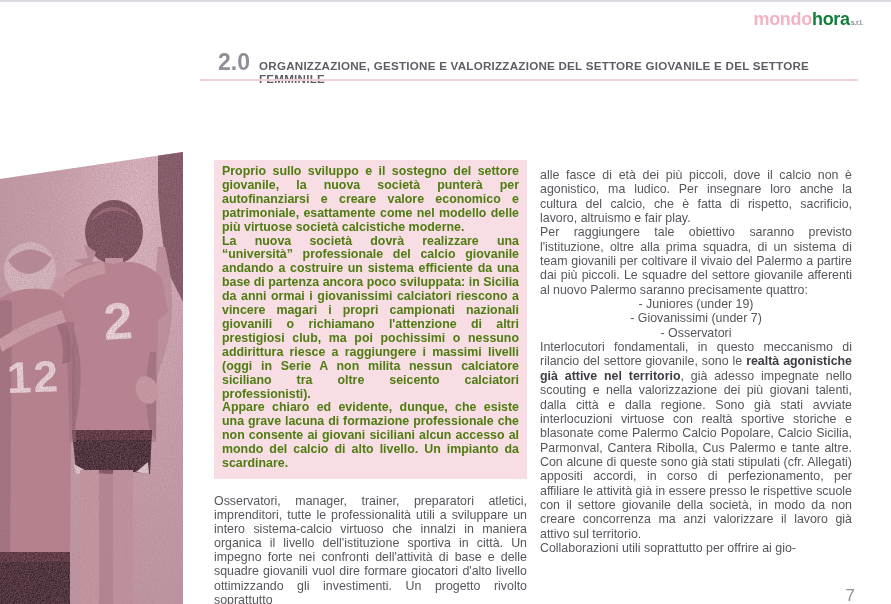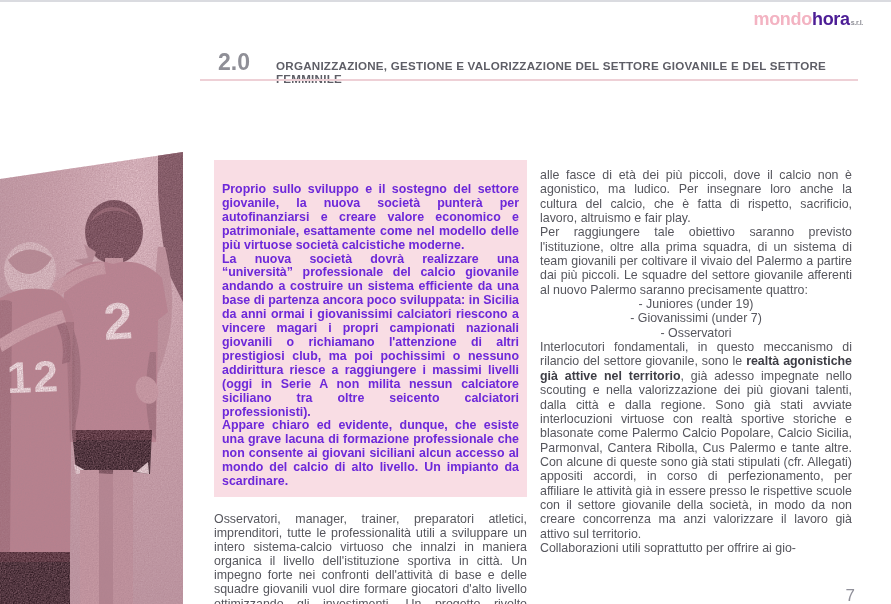--- a/index.html
+++ b/index.html
@@ -5,39 +5,39 @@
   html,body{margin:0;padding:0;background:#ffffff;}
   .page{
     position:relative;width:891px;height:604px;background:#ffffff;overflow:hidden;
     font-family:"Liberation Sans",sans-serif;
   }
   .top-rule{position:absolute;top:0;left:0;width:100%;height:2px;background:#dadbe0;}
 
   
   .logo{position:absolute;top:9px;right:28px;font-size:18px;font-weight:bold;letter-spacing:-0.3px;white-space:nowrap;}
   .logo .p1{color:#f3b3c2;}
-  .logo .p2{color:#4c1d95;}
+  .logo .p2{color:#15803d;}
   .logo .suffix{font-size:7px;color:#8e8e96;font-weight:bold;margin-left:1px;}
 
   
-  .header{position:absolute;left:218px;top:49px;width:648px;display:flex;align-items:baseline;gap:26px;}
+  .header{position:absolute;left:218px;top:49px;width:648px;display:flex;align-items:baseline;gap:9px;}
   .header .num{font-size:23px;font-weight:bold;color:#8f8f97;}
   .header .title{font-size:11.6px;font-weight:bold;color:#5e5e66;letter-spacing:0.25px;}
   .header-rule{position:absolute;left:200px;top:79px;width:658px;height:2px;background:#eed0d6;}
 
   
   .photo{
     position:absolute;left:0;top:152px;width:183px;height:452px;
     clip-path:polygon(0 27px,100% 0,100% 100%,0 100%);
   }
   .photo svg{display:block;}
 
   
   .col-left{position:absolute;left:214px;top:160px;width:313px;}
-  .highlight{background:#f9dde4;padding:23px 8px 8px 8px;color:#6d28d9;font-weight:bold;
+  .highlight{background:#f9dde4;padding:5px 8px 8px 8px;color:#4d7c0f;font-weight:bold;
     font-size:12.4px;line-height:13.9px;text-align:justify;}
   .highlight p{margin:0;}
   .para{margin:0;font-size:12.4px;line-height:14.1px;text-align:justify;color:#56565d;}
   .col-left .para{margin-top:15px;}
 
   .col-right{position:absolute;left:540px;top:168px;width:312px;color:#56565d;
     font-size:12.4px;line-height:14.35px;}
   .col-right p{margin:0;text-align:justify;}
   .col-right .list-line{text-align:center;}
   .bold{font-weight:bold;color:#3d3d45;}

